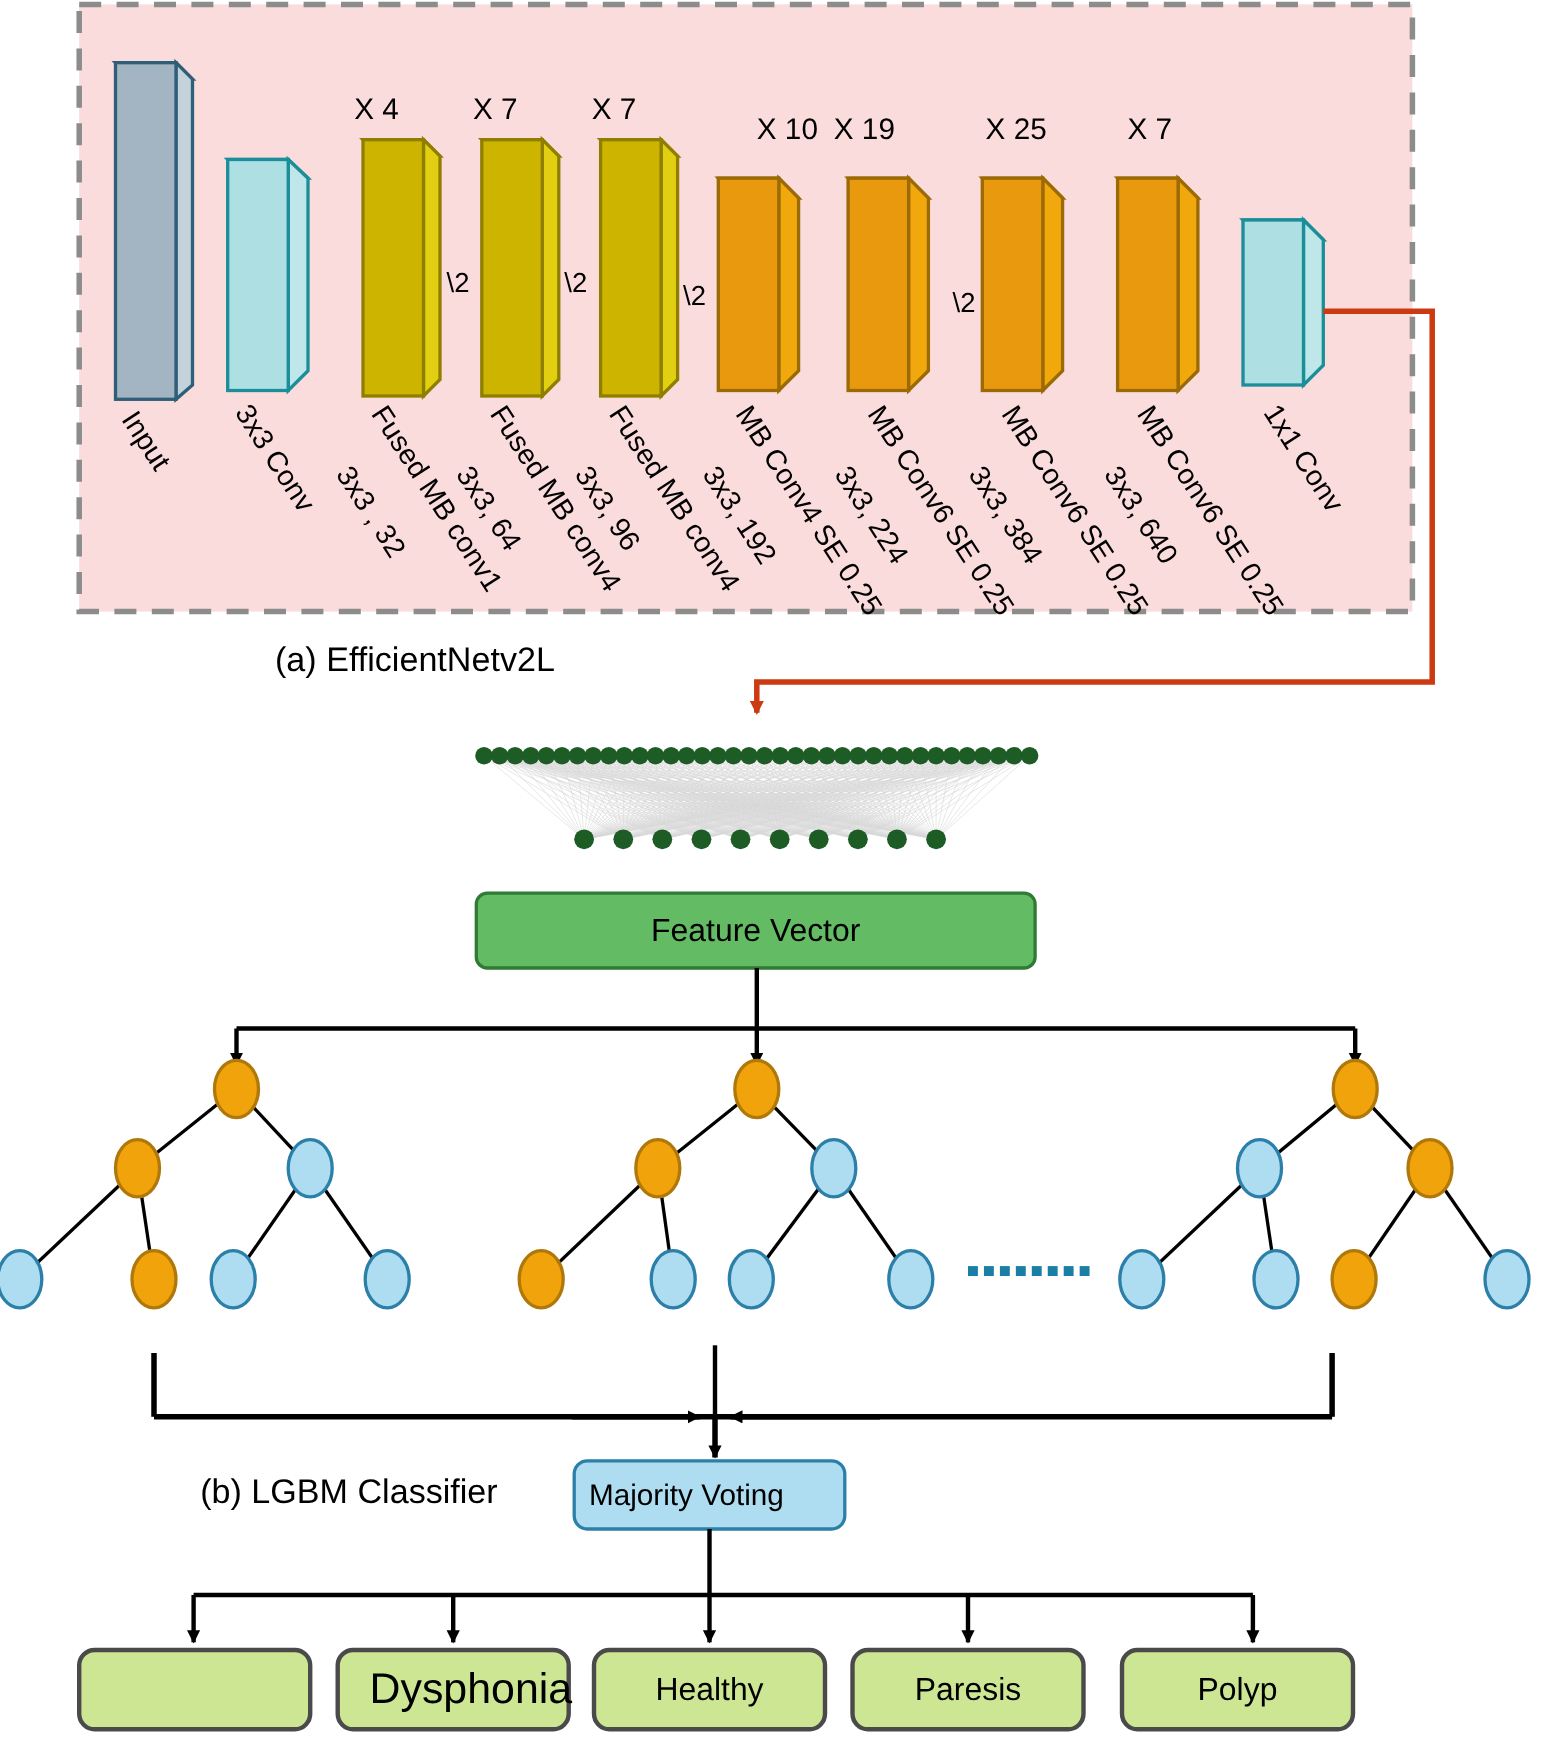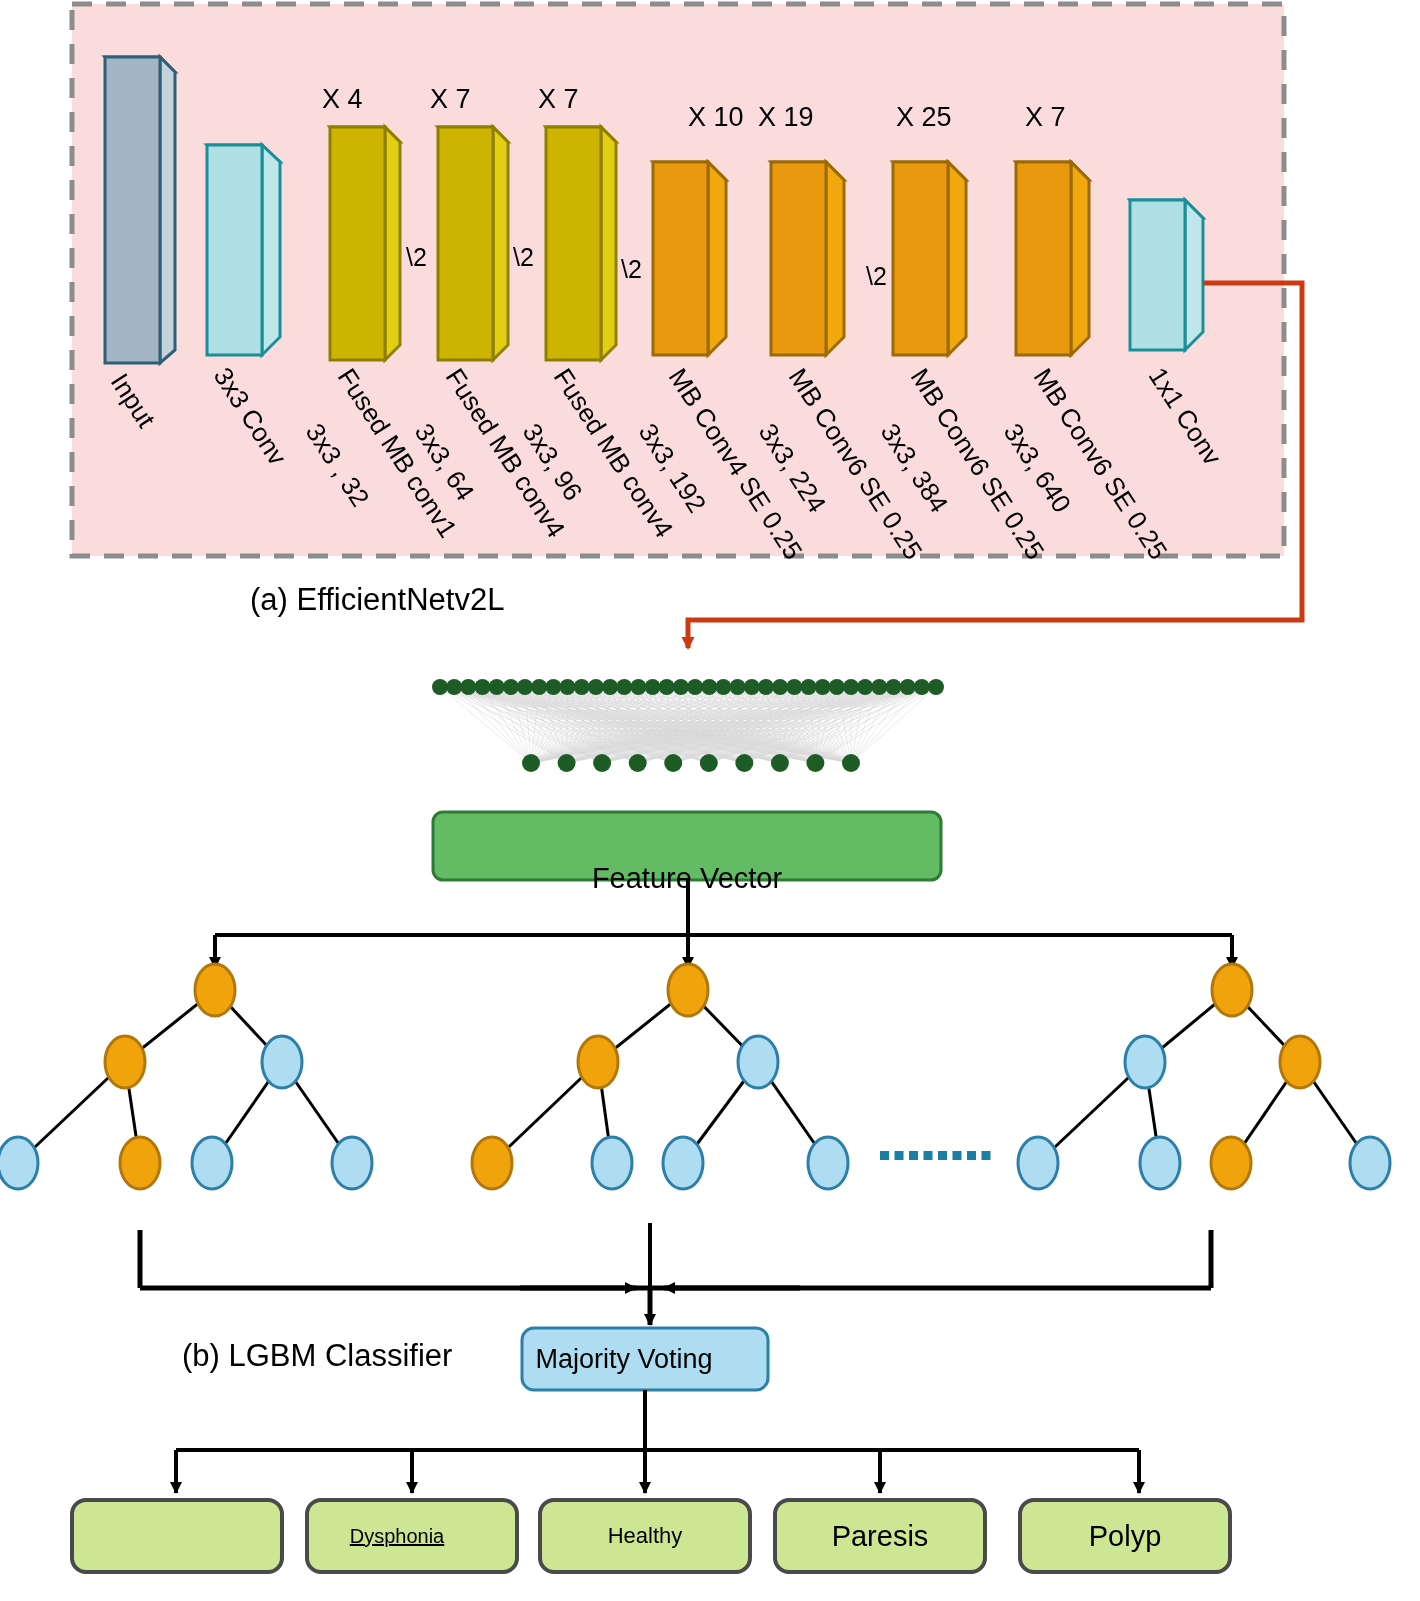--- a/index.html
+++ b/index.html
@@ -662,22 +662,22 @@
   <div class="txt rot" style="left:900px;top:418px;font-size:26px;transform:rotate(57deg);">3x3, 384</div>
 
   <div class="txt rot" style="left:1053px;top:363px;font-size:26px;transform:rotate(57deg);">MB Conv6 SE 0.25</div>
   <div class="txt rot" style="left:1023px;top:418px;font-size:26px;transform:rotate(57deg);">3x3, 640</div>
 
   <div class="txt rot" style="left:1168px;top:362px;font-size:26px;transform:rotate(57deg);">1x1 Conv</div>
 
   <div class="txt caption" style="left:250px;top:582px;">(a) EfficientNetv2L</div>
   <div class="txt caption" style="left:182px;top:1338px;">(b) LGBM Classifier</div>
 
-  <div class="boxlabel" style="left:433px;top:844px;width:508px;height:68px;font-size:29px;">Feature Vector</div>
+  <div class="boxlabel" style="left:433px;top:812px;width:508px;height:68px;font-size:29px;">Feature Vector</div>
 
   <div class="boxlabel" style="left:522px;top:1328px;width:204px;height:62px;font-size:27px;">Majority Voting</div>
 
-  <div class="boxlabel" style="left:292px;top:1500px;width:210px;height:72px;font-size:20px;text-decoration:underline;">Dysphonia</div>
-  <div class="boxlabel" style="left:540px;top:1500px;width:210px;height:72px;font-size:22px;">Healthy</div>
+  <div class="boxlabel" style="left:323px;top:1500px;width:210px;height:72px;font-size:39px;">Dysphonia</div>
+  <div class="boxlabel" style="left:540px;top:1500px;width:210px;height:72px;font-size:29px;">Healthy</div>
   <div class="boxlabel" style="left:775px;top:1500px;width:210px;height:72px;font-size:29px;">Paresis</div>
   <div class="boxlabel" style="left:1020px;top:1500px;width:210px;height:72px;font-size:29px;">Polyp</div>
 
 </div>
 
 </body></html>

